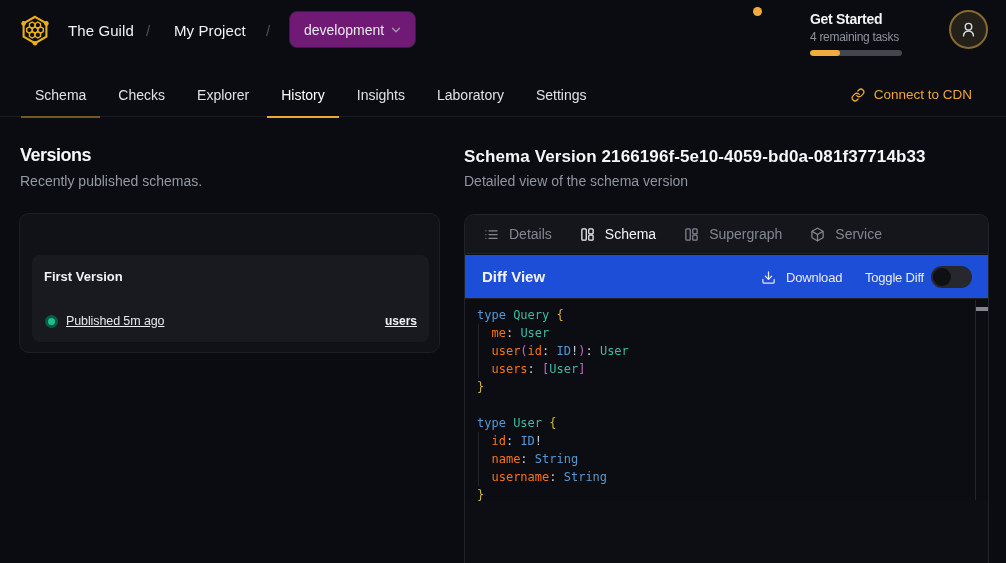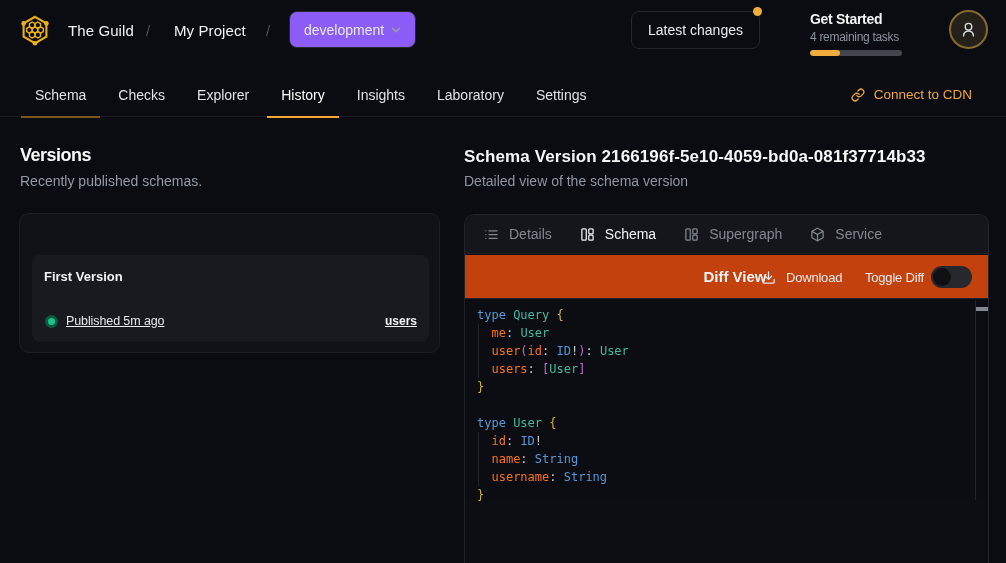--- a/index.html
+++ b/index.html
@@ -12,21 +12,21 @@
   }
   .page { position:relative; width:1006px; height:563px; background:#0a0c11; }
 
   
   .topbar { position:absolute; top:0; left:0; width:1006px; height:60px; display:flex; align-items:center; }
   .logo { position:absolute; left:19px; top:14px; width:32px; height:32px; }
   .org-name { position:absolute; left:68px; top:0; height:60px; display:flex; align-items:center; font-size:15px; font-weight:500; color:#f1f2f4; letter-spacing:.1px; }
   .bc-sep1 { position:absolute; left:146px; top:0; height:60px; display:flex; align-items:center; color:#4c515a; font-size:15px; }
   .project-name { position:absolute; left:174px; top:0; height:60px; display:flex; align-items:center; font-size:15px; font-weight:500; color:#f1f2f4; letter-spacing:.1px; }
   .bc-sep2 { position:absolute; left:266px; top:0; height:60px; display:flex; align-items:center; color:#4c515a; font-size:15px; }
-  .env-select { position:absolute; left:289px; top:11px; width:127px; height:37px; background:#8b5cf6; border:1px solid #262931; border-radius:8px; display:flex; align-items:center; padding:0 12px 0 14px; cursor:pointer; }
+  .env-select { position:absolute; left:289px; top:11px; width:127px; height:37px; background:#701a75; border:1px solid #262931; border-radius:8px; display:flex; align-items:center; padding:0 12px 0 14px; cursor:pointer; }
   .env-select .env-label { font-size:14px; color:#e9ebee; font-weight:500; flex:1; }
   .chev { width:14px; height:14px; color:#9aa0a9; }
 
   .latest-btn { position:absolute; left:631px; top:11px; width:129px; height:38px; background:transparent; border:1px solid #24272e; border-radius:8px; color:#e9ebee; font-size:14px; font-family:inherit; display:flex; align-items:center; justify-content:center; cursor:pointer; }
   .notif-dot { position:absolute; left:753px; top:7px; width:9px; height:9px; border-radius:50%; background:#efac3d; }
 
   .get-started { position:absolute; left:810px; top:10px; width:100px; cursor:pointer; }
   .gs-title { font-size:14px; font-weight:700; letter-spacing:-0.3px; color:#f3f4f6; line-height:18px; }
   .gs-sub { font-size:12px; letter-spacing:-0.3px; color:#8d939d; line-height:16px; margin-top:1px; }
   .gs-bar { margin-top:5px; width:92px; height:6px; border-radius:3px; background:#43464c; overflow:hidden; }
@@ -61,21 +61,21 @@
 
   
   .detail-title { position:absolute; left:464px; top:147px; width:530px; font-size:17px; font-weight:700; color:#f5f6f8; letter-spacing:.1px; }
   .detail-sub { position:absolute; left:464px; top:173px; font-size:14px; color:#8f95a0; }
   .detail-card { position:absolute; left:464px; top:214px; width:525px; height:349px; border:1px solid #222329; border-bottom:none; border-radius:10px 10px 0 0; background:#0c0e13; overflow:hidden; }
   .card-tabs { position:absolute; left:0; top:0; width:100%; height:39px; background:#14161b; border-bottom:1px solid #222329; display:flex; align-items:center; padding-left:19px; }
   .card-tab { display:flex; align-items:center; gap:10px; font-size:14px; font-weight:500; color:#83888f; margin-right:28px; cursor:pointer; }
   .card-tab svg { width:15px; height:15px; }
   .card-tab.active { color:#f3f4f6; }
 
-  .diff-header { position:absolute; left:0; top:40px; width:100%; height:44px; background:#c2410c; border-bottom:1px solid #1f2127; display:flex; align-items:center;justify-content:center; }
+  .diff-header { position:absolute; left:0; top:40px; width:100%; height:44px; background:#1d4ed8; border-bottom:1px solid #1f2127; display:flex; align-items:center; }
   .diff-title { margin-left:17px; font-size:15px; font-weight:700; color:#f3f4f6; }
   .download-btn { position:absolute; left:296px; top:0; height:44px; display:flex; align-items:center; gap:10px; color:#e8eaed; font-size:13px; letter-spacing:-0.2px; cursor:pointer; background:none; border:none; font-family:inherit; }
   .download-btn svg { width:15px; height:15px; }
   .toggle-label { position:absolute; left:400px; top:0; height:44px; display:flex; align-items:center; color:#e8eaed; font-size:13px; letter-spacing:-0.2px; }
   .switch { position:absolute; left:466px; top:11px; width:41px; height:22px; border-radius:11px; background:#26282e; cursor:pointer; }
   .switch .knob { position:absolute; left:2px; top:2px; width:18px; height:18px; border-radius:50%; background:#0e1013; }
 
   
   .code-area { position:absolute; left:0; top:85px; width:100%; height:200px; background:#0b0d12; }
   .code { position:absolute; left:12px; top:6px; font-family:"DejaVu Sans Mono","Liberation Mono",monospace; font-size:12px; line-height:18px; white-space:pre; }
@@ -120,21 +120,20 @@
     <span class="project-name">My Project</span>
     <span class="bc-sep2">/</span>
 
     <div class="env-select">
       <span class="env-label">development</span>
       <svg class="chev" viewBox="0 0 24 24" fill="none" stroke="currentColor" stroke-width="2.4" stroke-linecap="round" stroke-linejoin="round">
           <polyline points="6 9 12 15 18 9"></polyline>
         </svg>
     </div>
 
-    <button class="latest-btn">Latest changes</button>
     <span class="notif-dot"></span>
 
     <div class="get-started">
       <div class="gs-title">Get Started</div>
       <div class="gs-sub">4 remaining tasks</div>
       <div class="gs-bar">
           <div class="gs-fill" id="gs-fill" style="width: 33%;"></div>
         </div>
     </div>
 

